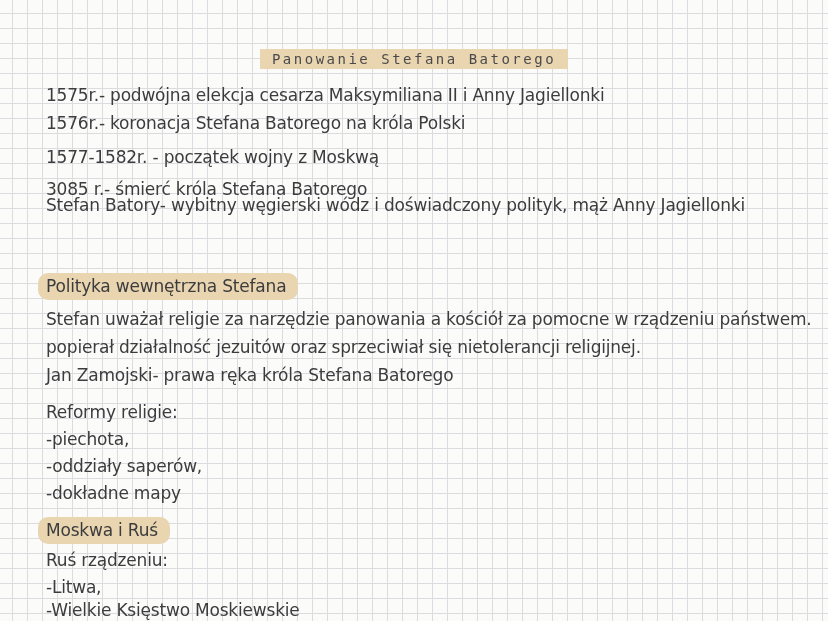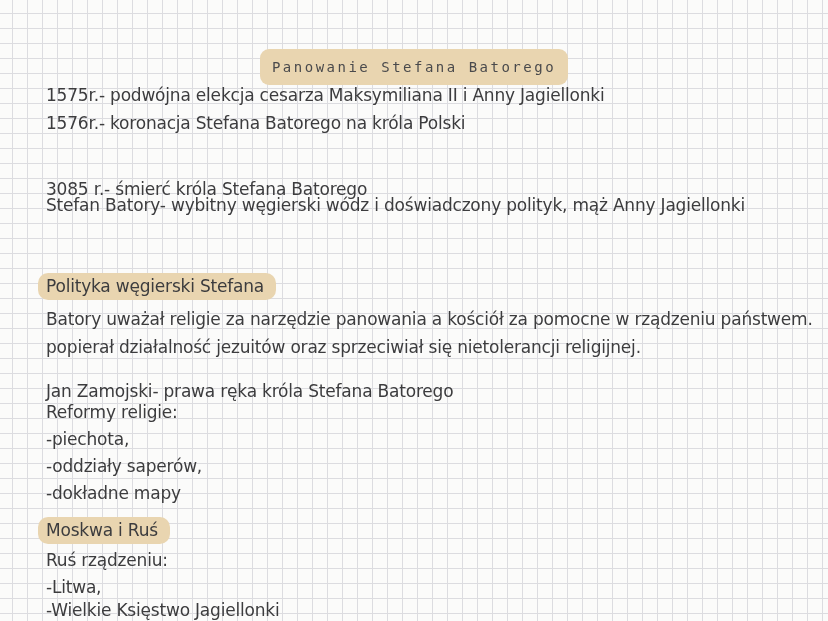--- a/index.html
+++ b/index.html
@@ -19,22 +19,22 @@
   .title-row{
     position:absolute;left:0;top:49px;width:100%;
     text-align:center;
   }
   .title{
     display:inline-block;
     font-family:"DejaVu Sans Mono","Liberation Mono",monospace;
     font-size:14px;letter-spacing:2.5px;
     color:#4a4a4c;
     background:#e9d5b0;
-    border-radius:9px;
-    padding:10px 12px;
+    border-radius:1px;
+    padding:2px 12px;
   }
   .line{
     position:absolute;left:46px;
     font-size:17px;line-height:22px;
     color:#3c3c3e;
     letter-spacing:-0.2px;
     white-space:nowrap;
   }
   .heading{
     left:38px;
@@ -47,34 +47,35 @@
 <body>
 
 <div class="page">
 
   <div class="title-row">
     <span class="title">Panowanie Stefana Batorego</span>
   </div>
 
   <div class="line" style="top:84px">1575r.- podwójna elekcja cesarza Maksymiliana II i Anny Jagiellonki</div>
   <div class="line" style="top:112px">1576r.- koronacja Stefana Batorego na króla Polski</div>
+  <div class="line" style="top:146px">1577-1582r. - początek wojny z Moskwą</div>
   <div class="line" style="top:178px">3085 r.- śmierć króla Stefana Batorego</div>
   <div class="line" style="top:194px">Stefan Batory- wybitny węgierski wódz i doświadczony polityk, mąż Anny Jagiellonki</div>
 
-  <div class="line heading" style="top:273px">Polityka węgierski Stefana</div>
+  <div class="line heading" style="top:273px">Polityka wewnętrzna Stefana</div>
 
-  <div class="line" style="top:308px">Batory uważał religie za narzędzie panowania a kościół za pomocne w rządzeniu państwem.</div>
+  <div class="line" style="top:308px">Stefan uważał religie za narzędzie panowania a kościół za pomocne w rządzeniu państwem.</div>
   <div class="line" style="top:336px">popierał działalność jezuitów oraz sprzeciwiał się nietolerancji religijnej.</div>
 
-  <div class="line" style="top:380px">Jan Zamojski- prawa ręka króla Stefana Batorego</div>
+  <div class="line" style="top:364px">Jan Zamojski- prawa ręka króla Stefana Batorego</div>
 
   <div class="line" style="top:401px">Reformy religie:</div>
   <div class="line" style="top:428px">-piechota,</div>
   <div class="line" style="top:455px">-oddziały saperów,</div>
   <div class="line" style="top:482px">-dokładne mapy</div>
 
   <div class="line heading" style="top:517px">Moskwa i Ruś</div>
 
   <div class="line" style="top:549px">Ruś rządzeniu:</div>
   <div class="line" style="top:576px">-Litwa,</div>
-  <div class="line" style="top:599px">-Wielkie Księstwo Jagiellonki</div>
+  <div class="line" style="top:599px">-Wielkie Księstwo Moskiewskie</div>
 
 </div>
 
 </body></html>

